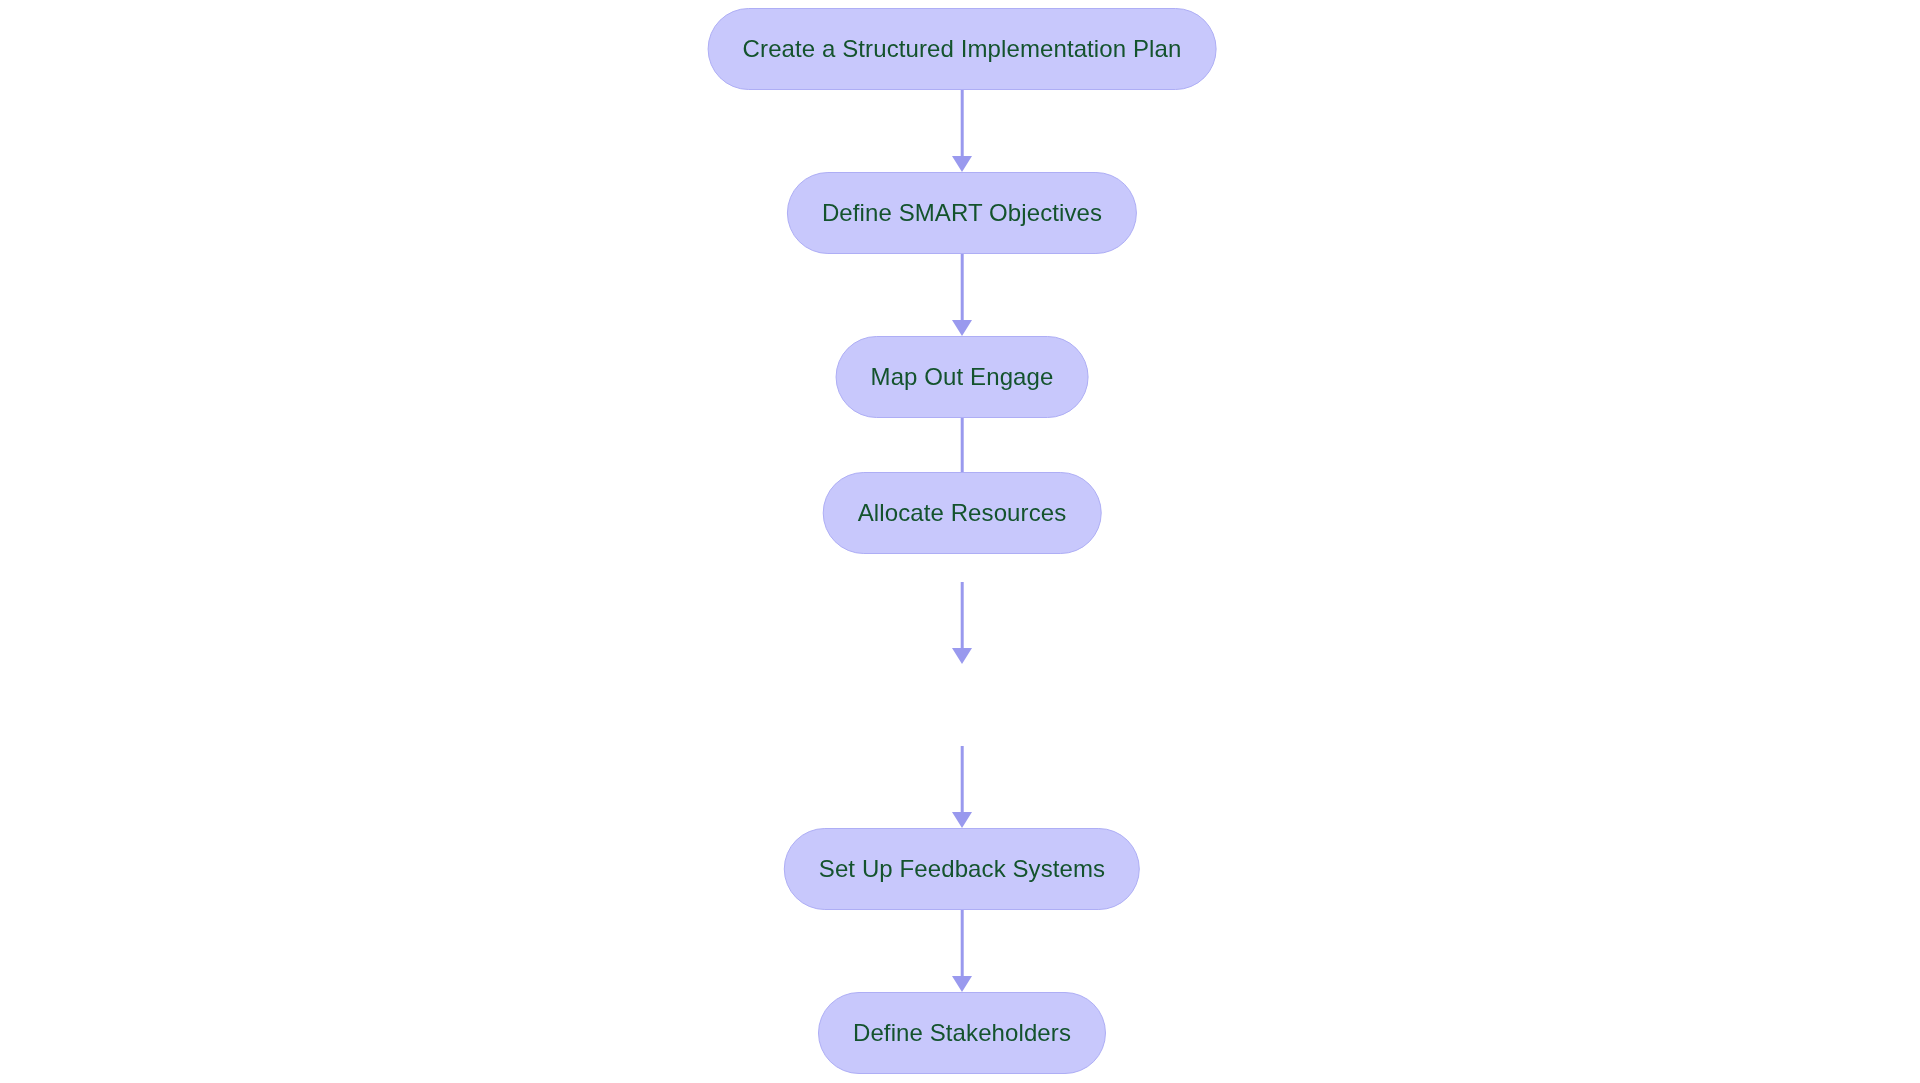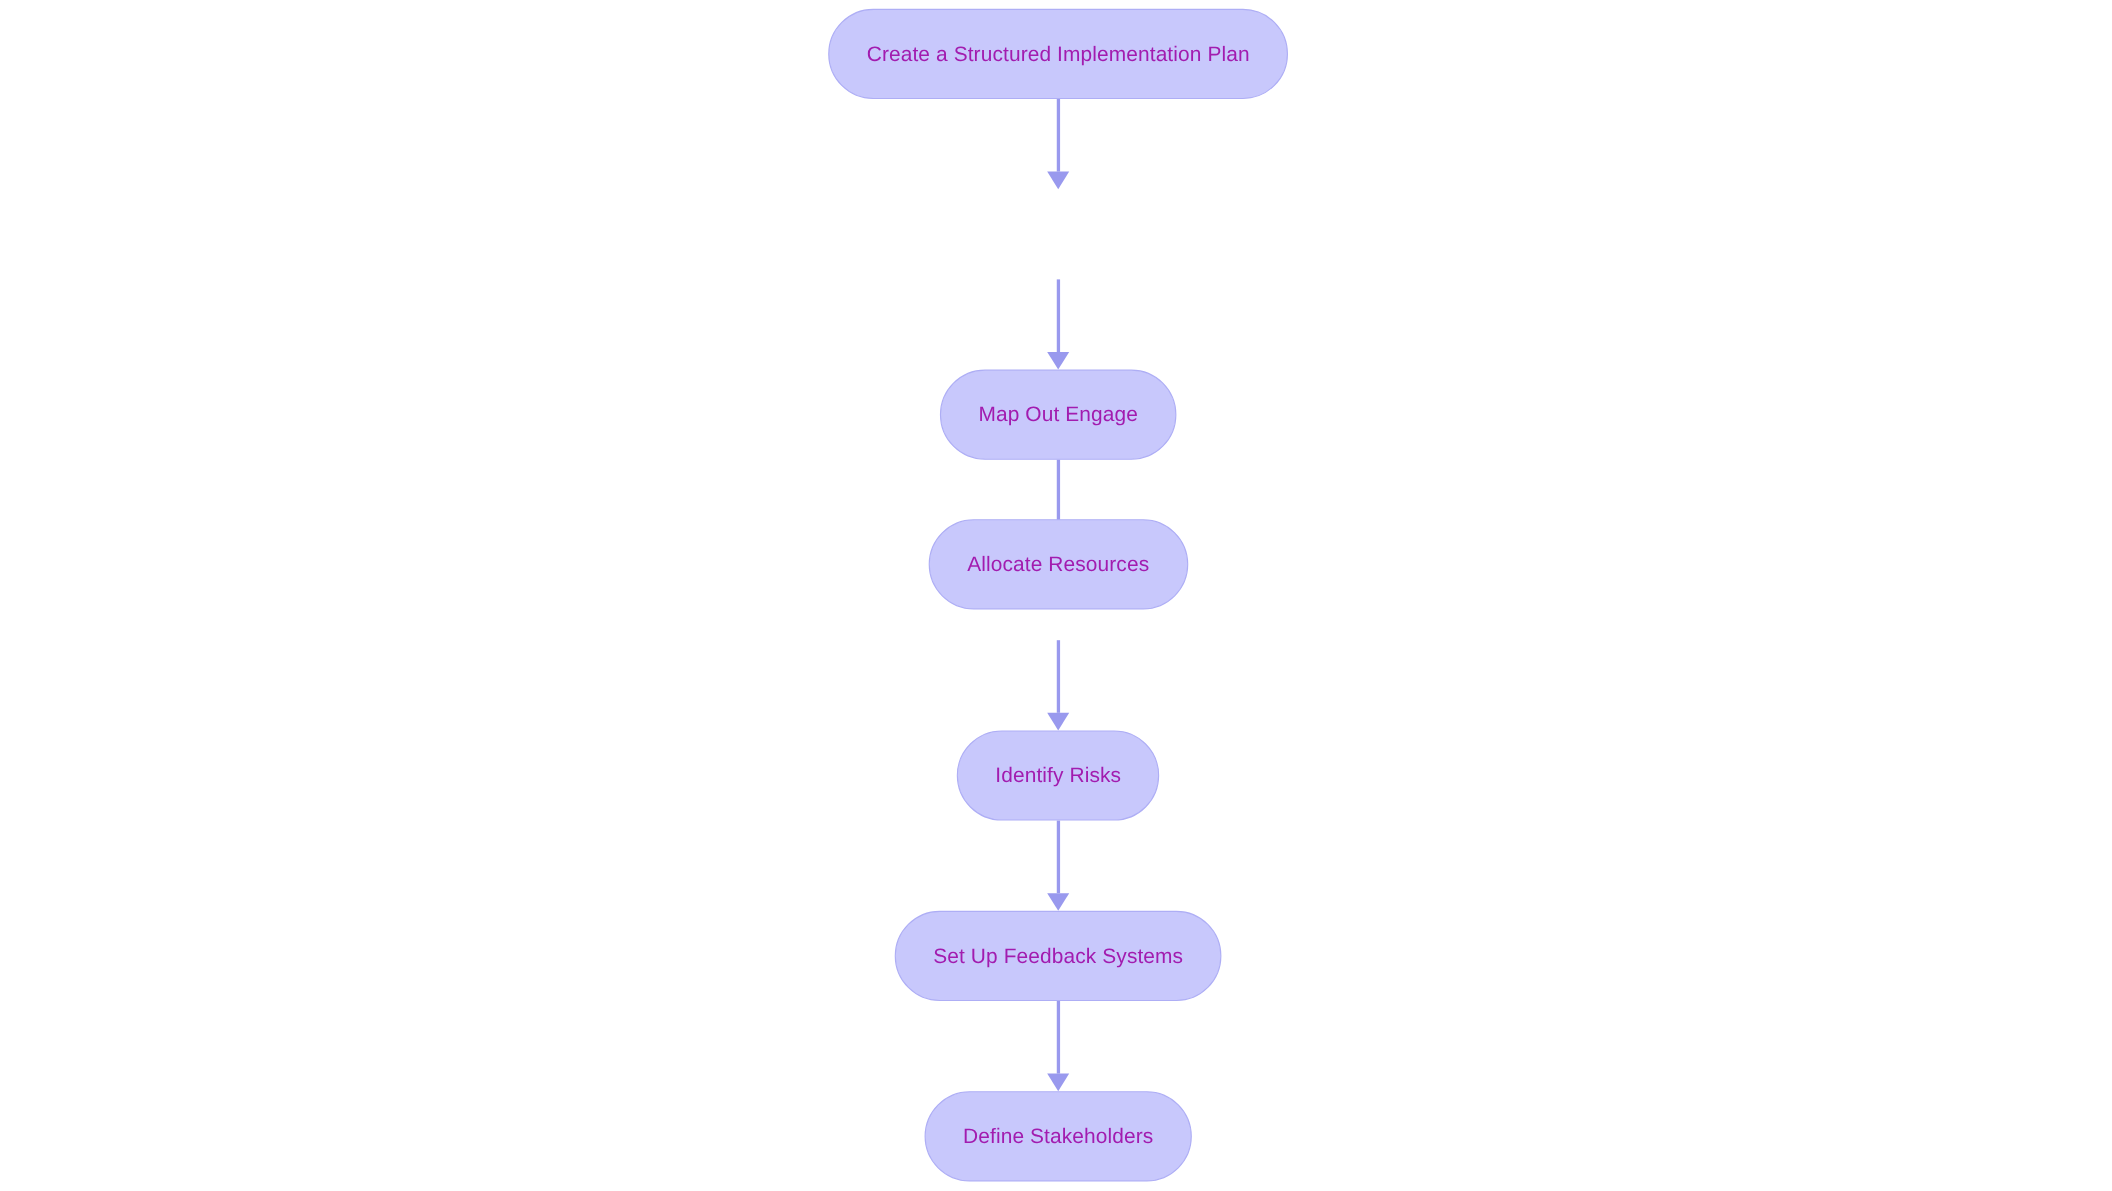--- a/index.html
+++ b/index.html
@@ -33,23 +33,23 @@
     height: 82px;
     border-radius: 41px;
     background: #c8c8fc;
     border: 1.6px solid #aeaef5;
     padding: 0 34px;
     white-space: nowrap;
   }
 
   .flow-node-label {
     font-family: "Liberation Sans", sans-serif;
-    font-size: 19px;
+    font-size: 24px;
     font-weight: 400;
-    color: #a21caf;
+    color: #14532d;
     line-height: 1;
     letter-spacing: 0.1px;
   }
 
   
   .flow-node { margin-left: 2px; }
 
   #node-0 { top: 8px;    }
   #node-1 { top: 172px;  }
   #node-2 { top: 336px;  }
@@ -102,20 +102,23 @@
 
   <div class="flow-node" id="node-0">
     <span class="flow-node-label">Create a Structured Implementation Plan</span>
   </div>
 
   <div class="flow-edge" id="edge-0">
     <div class="edge-line"></div>
     <div class="edge-arrowhead"></div>
   </div>
 
+  <div class="flow-node" id="node-1">
+    <span class="flow-node-label">Define SMART Objectives</span>
+  </div>
 
   <div class="flow-edge" id="edge-1">
     <div class="edge-line"></div>
     <div class="edge-arrowhead"></div>
   </div>
 
   <div class="flow-node" id="node-2">
     <span class="flow-node-label">Map Out Engage</span>
   </div>
 
@@ -126,23 +129,20 @@
 
   <div class="flow-node" id="node-3">
     <span class="flow-node-label">Allocate Resources</span>
   </div>
 
   <div class="flow-edge" id="edge-3">
     <div class="edge-line"></div>
     <div class="edge-arrowhead"></div>
   </div>
 
-  <div class="flow-node" id="node-4">
-    <span class="flow-node-label">Identify Risks</span>
-  </div>
 
   <div class="flow-edge" id="edge-4">
     <div class="edge-line"></div>
     <div class="edge-arrowhead"></div>
   </div>
 
   <div class="flow-node" id="node-5">
     <span class="flow-node-label">Set Up Feedback Systems</span>
   </div>
 

